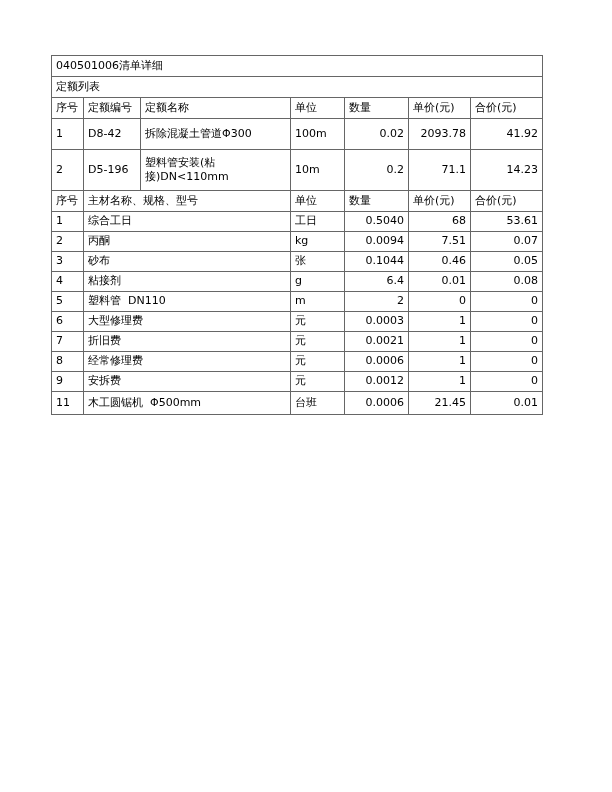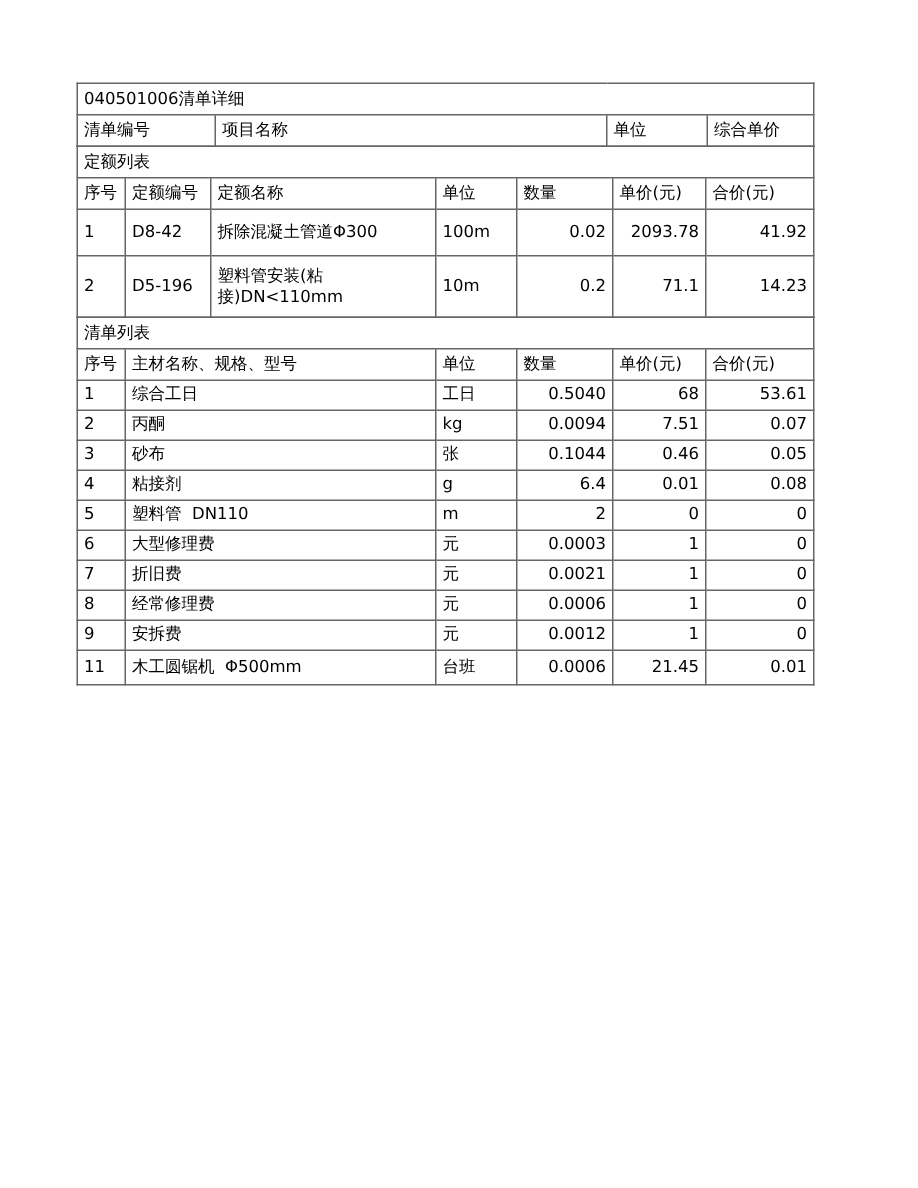--- a/index.html
+++ b/index.html
@@ -35,26 +35,20 @@
     <colgroup>
       <col style="width:92px">
         <col style="width:261px">
         <col style="width:67px">
         <col style="width:71px">
     </colgroup>
     <tbody>
       <tr class="t21">
         <td colspan="4" class="c">040501006清单详细</td>
       </tr>
-      <tr class="t21" data-row="summary.headers">
-          <td class="c">清单编号</td>
-          <td class="c">项目名称</td>
-          <td class="c">单位</td>
-          <td class="c">综合单价</td>
-        </tr>
     </tbody>
   </table>
 
   <table class="tbl">
     <colgroup>
       <col style="width:32px">
         <col style="width:57px">
         <col style="width:150px">
         <col style="width:54px">
       <col style="width:64px">
@@ -101,23 +95,20 @@
   <table class="tbl">
     <colgroup>
       <col style="width:32px">
         <col style="width:207px">
         <col style="width:54px">
       <col style="width:64px">
         <col style="width:62px">
         <col style="width:72px">
     </colgroup>
     <tbody>
-      <tr class="t21">
-        <td colspan="6" class="c">清单列表</td>
-      </tr>
       <tr class="t21" data-row="material_table.headers">
           <td class="c">序号</td>
           <td class="c">主材名称、规格、型号</td>
           <td class="c">单位</td>
           <td class="c">数量</td>
           <td class="c">单价(元)</td>
           <td class="c">合价(元)</td>
         </tr>
     </tbody>
     <tbody data-rows="material_table.rows">

